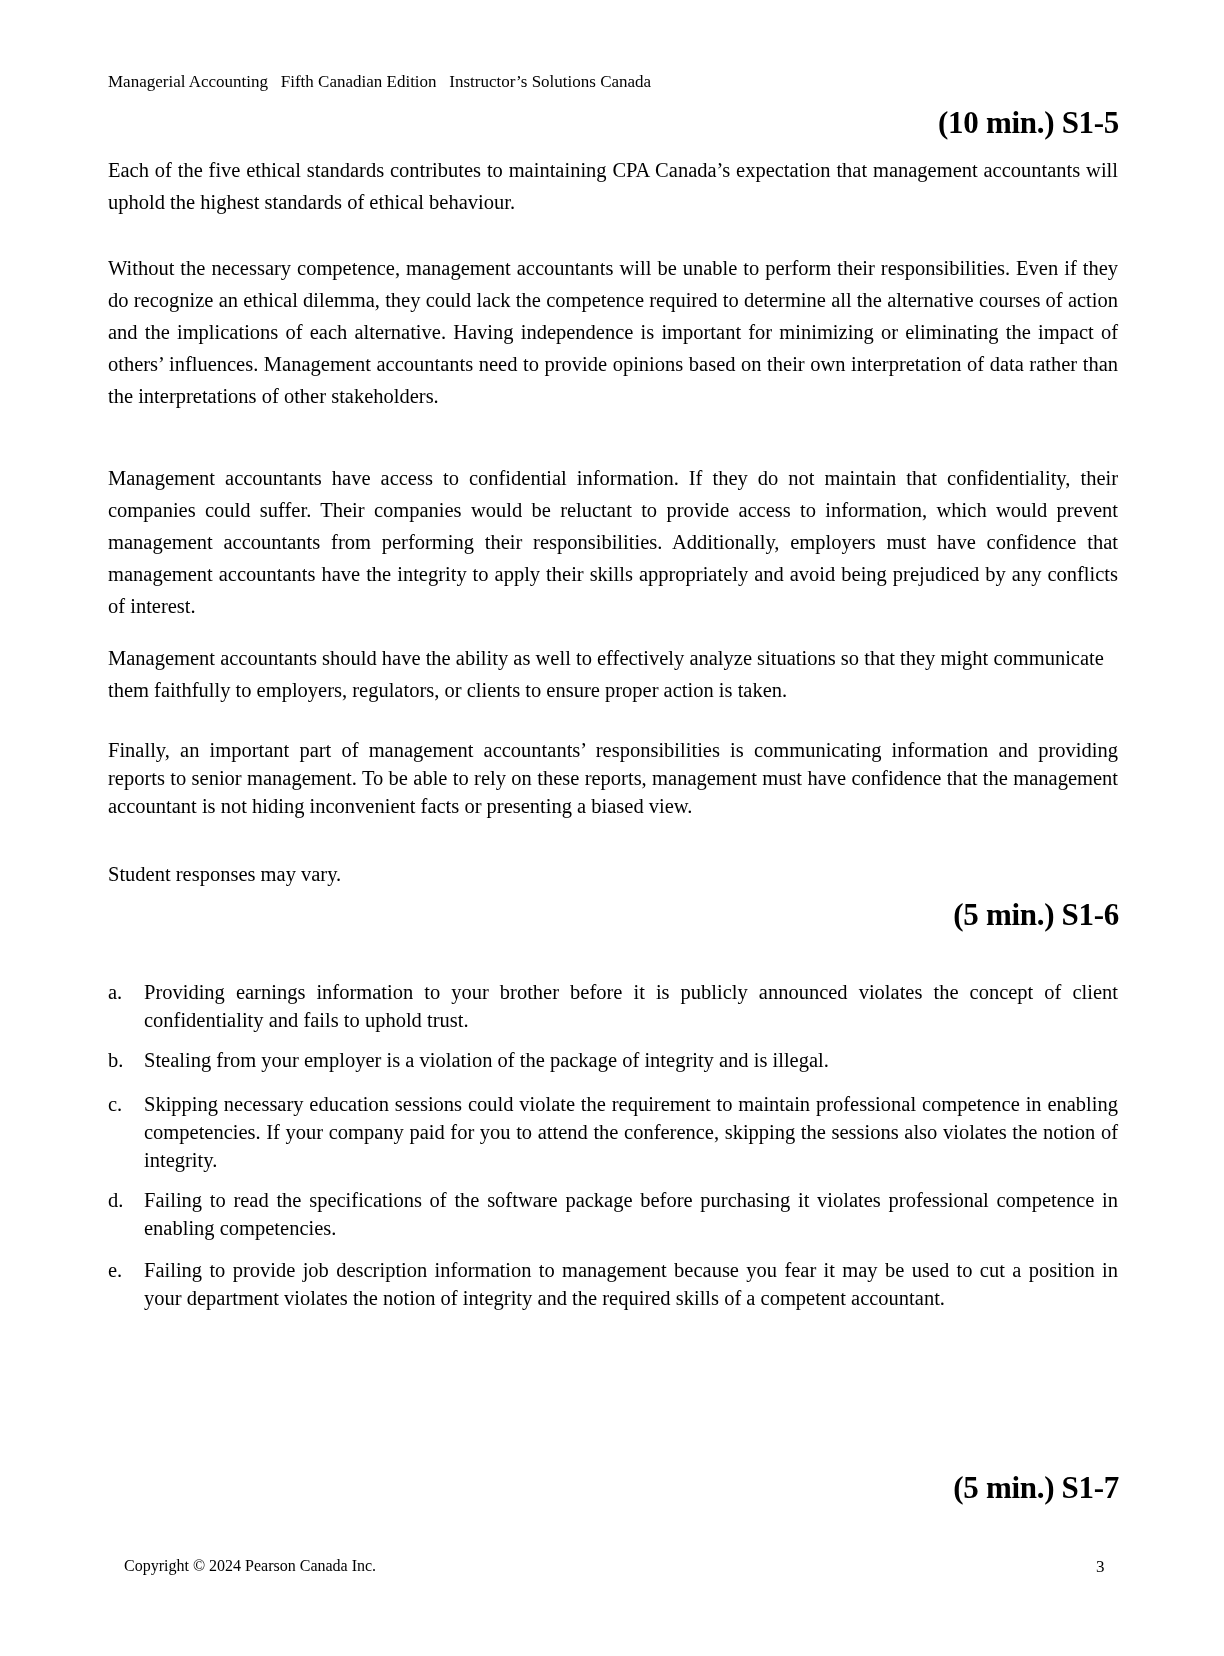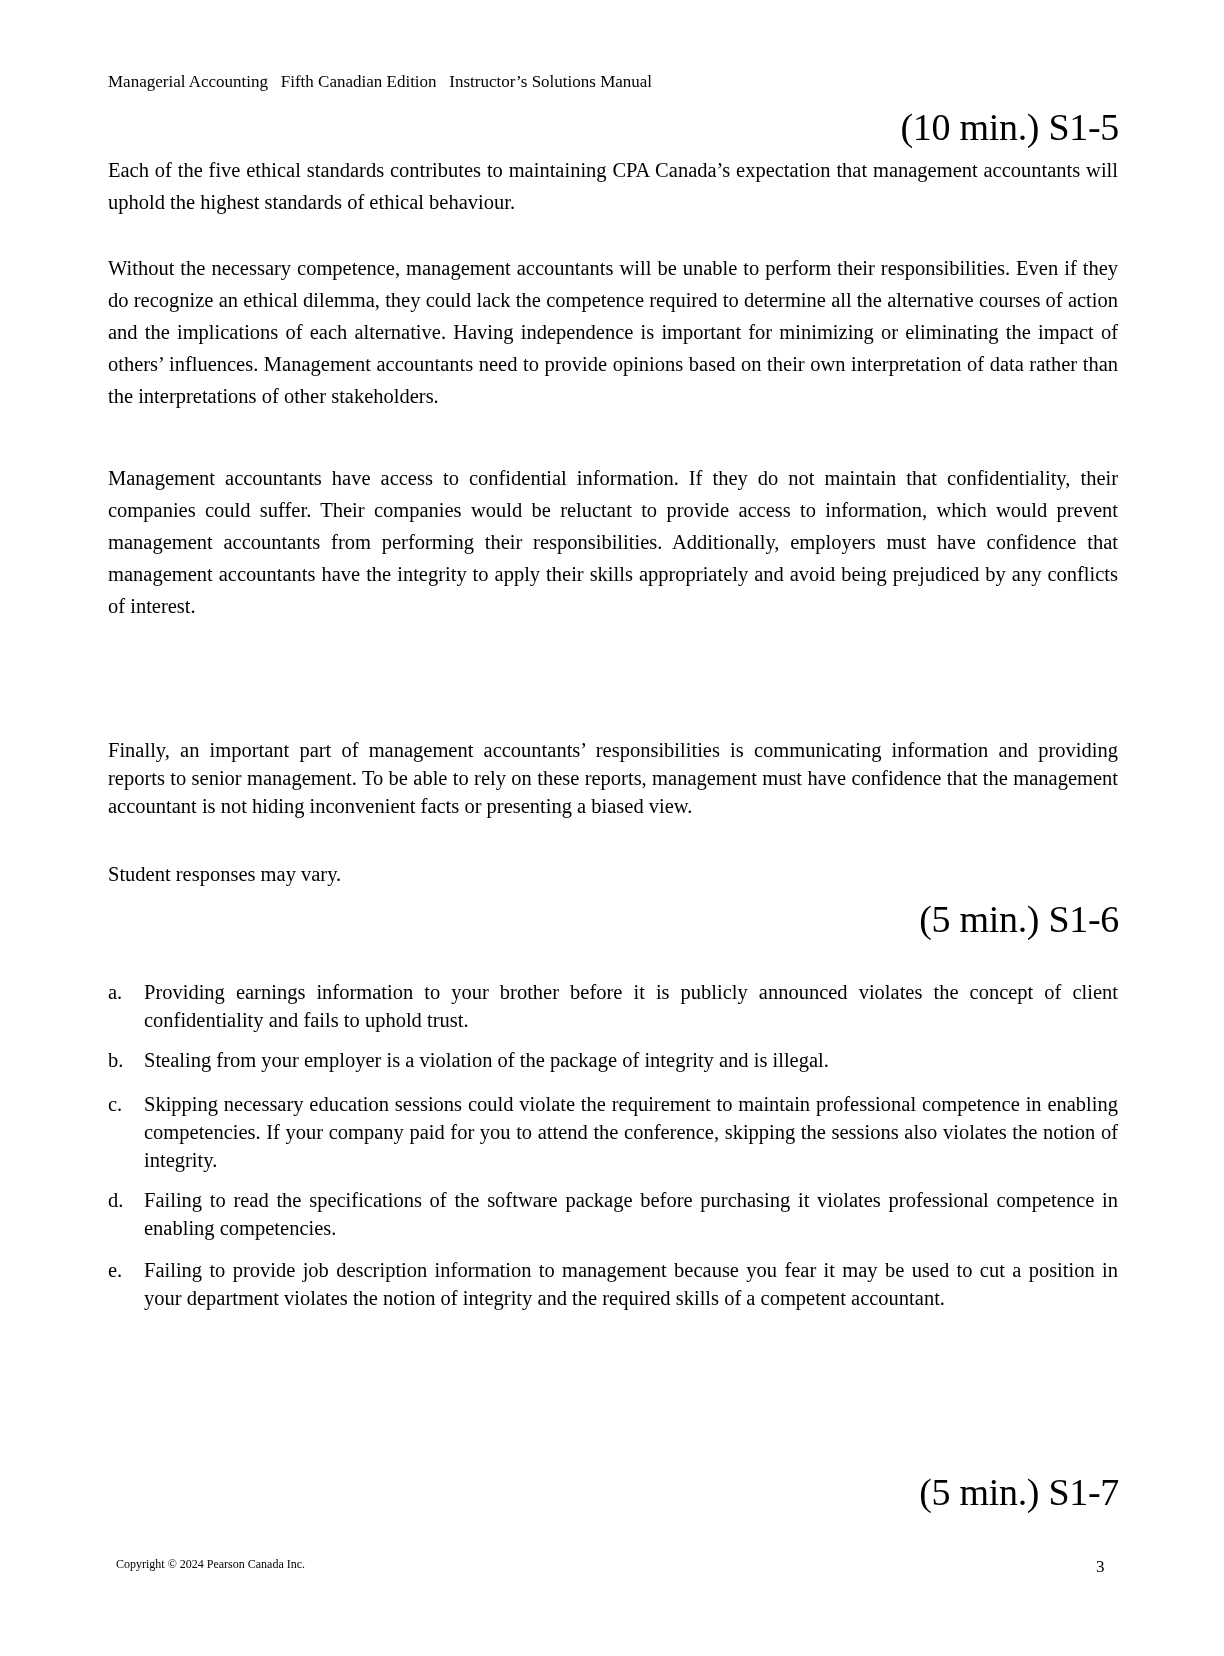--- a/index.html
+++ b/index.html
@@ -5,50 +5,51 @@
   html, body { margin: 0; padding: 0; background: #ffffff; }
   body {
     width: 1224px; height: 1656px; position: relative; overflow: hidden;
     font-family: "Liberation Serif", "DejaVu Serif", serif; color: #000;
   }
   .page { position: absolute; left: 0; top: 0; width: 1224px; height: 1656px; }
   .running-header {
     position: absolute; left: 108px; top: 72px; font-size: 17px; white-space: pre;
   }
   .sec-title {
-    position: absolute; right: 105px; font-weight: normal; font-size: 38px;
+    position: absolute; right: 105px; font-weight: bold; font-size: 31px;
     letter-spacing: -0.3px;
   }
   .para {
     position: absolute; left: 108px; width: 1010px; font-size: 20.5px;
     line-height: 32px; text-align: justify; margin: 0;
   }
   .para.tight { line-height: 28px; margin-top: 8px; }
   .para.noj { text-align: left; }
   .list-item {
     position: absolute; left: 108px; width: 1010px; font-size: 20.5px;
     line-height: 28px; display: flex;
   }
   .list-item .label { width: 36px; flex: none; }
   .list-item .text { flex: 1; text-align: justify; }
-  .footer-copy { position: absolute; left: 116px; top: 1557px; font-size: 12px; font-family: Liberation Serif, serif; }
+  .footer-copy { position: absolute; left: 124px; top: 1557px; font-size: 16px; font-family: Liberation Serif, serif; }
   .footer-page { position: absolute; left: 1096px; top: 1557px; font-size: 17px; }
 </style>
 </head>
 <body>
 
 <div class="page">
 
-  <div class="running-header">Managerial Accounting   Fifth Canadian Edition   Instructor’s Solutions Manual</div>
+  <div class="running-header">Managerial Accounting   Fifth Canadian Edition   Instructor’s Solutions Canada</div>
 
   <div class="sec-title" style="top:105px;">(10 min.) S1-5</div>
 
   <p class="para" style="top:154px;">Each of the five ethical standards contributes to maintaining CPA Canada’s expectation that management accountants will uphold the highest standards of ethical behaviour.</p>
   <p class="para" style="top:252px;">Without the necessary competence, management accountants will be unable to perform their responsibilities. Even if they do recognize an ethical dilemma, they could lack the competence required to determine all the alternative courses of action and the implications of each alternative. Having independence is important for minimizing or eliminating the impact of others’ influences. Management accountants need to provide opinions based on their own interpretation of data rather than the interpretations of other stakeholders.</p>
   <p class="para" style="top:462px;">Management accountants have access to confidential information. If they do not maintain that confidentiality, their companies could suffer. Their companies would be reluctant to provide access to information, which would prevent management accountants from performing their responsibilities. Additionally, employers must have confidence that management accountants have the integrity to apply their skills appropriately and avoid being prejudiced by any conflicts of interest.</p>
+  <p class="para noj" style="top:642px;">Management accountants should have the ability as well to effectively analyze situations so that they might communicate them faithfully to employers, regulators, or clients to ensure proper action is taken.</p>
   <p class="para tight" style="top:728px;">Finally, an important part of management accountants’ responsibilities is communicating information and providing reports to senior management. To be able to rely on these reports, management must have confidence that the management accountant is not hiding inconvenient facts or presenting a biased view.</p>
   <p class="para" style="top:858px;">Student responses may vary.</p>
 
   <div class="sec-title" style="top:897px;">(5 min.) S1-6</div>
 
   <div class="list-item" style="top:978px;">
     <span class="label">a.</span>
     <span class="text">Providing earnings information to your brother before it is publicly announced violates the concept of client confidentiality and fails to uphold trust.</span>
   </div>
   <div class="list-item" style="top:1046px;">

